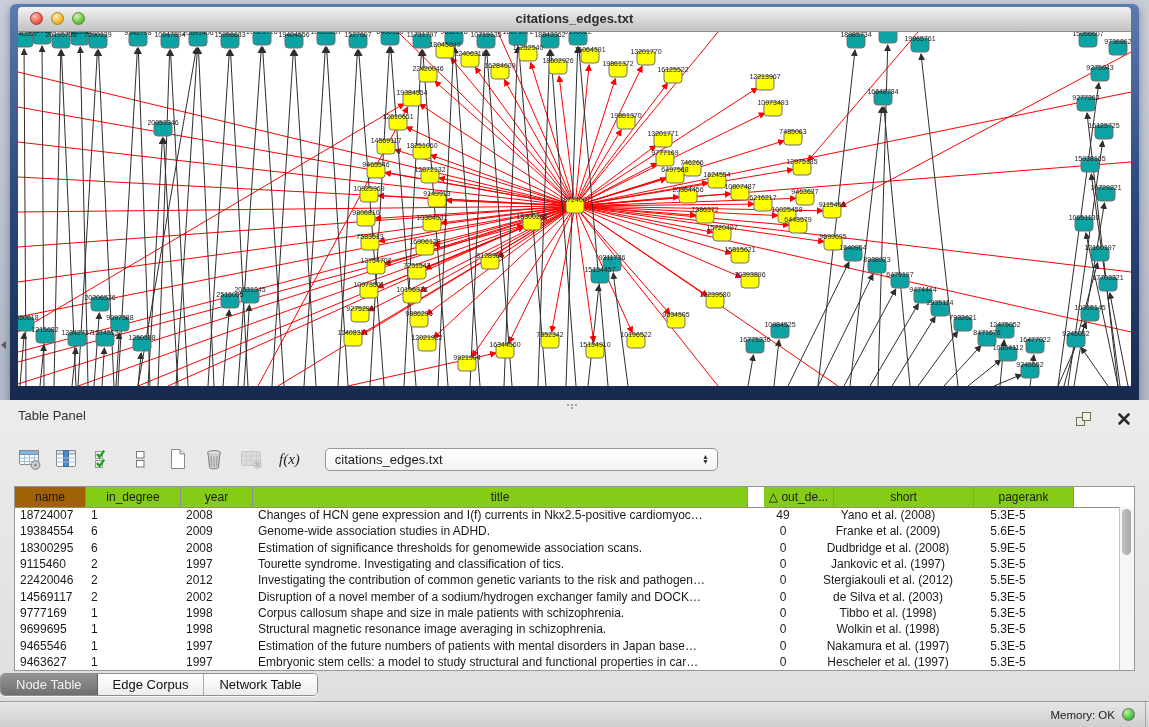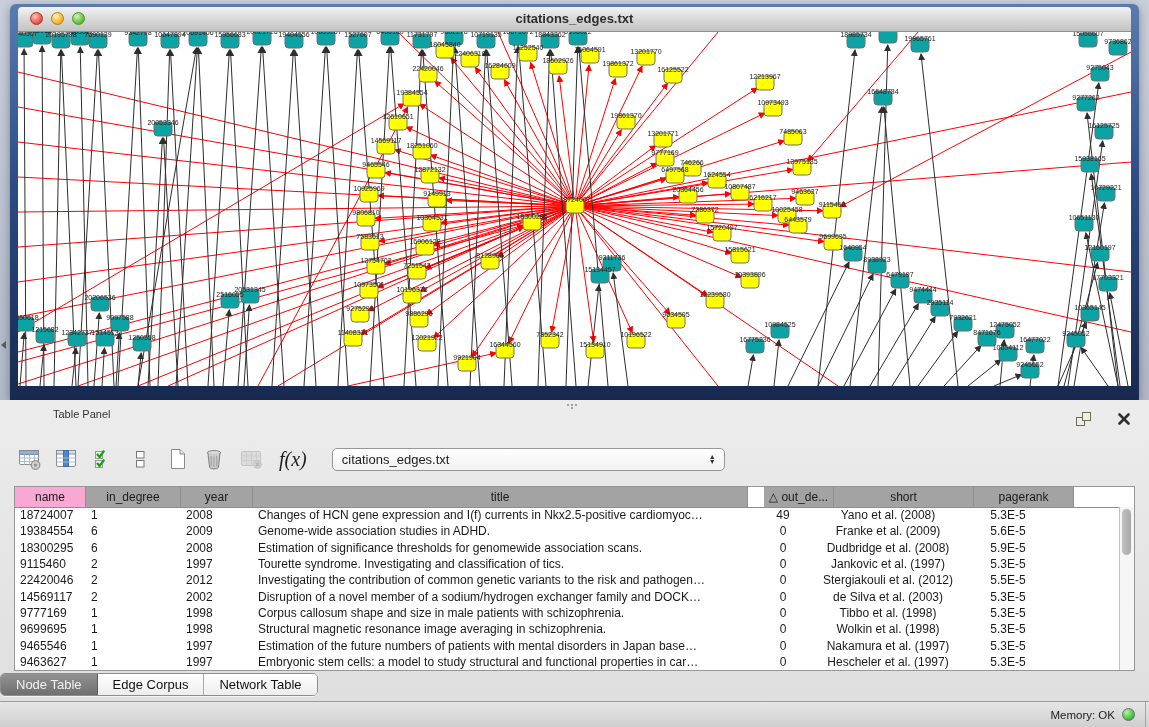--- a/index.html
+++ b/index.html
@@ -30,43 +30,43 @@
     text-align:center;line-height:24px;font-size:13px;font-weight:600;color:#2d2d2d;
   }
   .canvas{position:relative;width:1113px;height:354px;background:#ffffff;overflow:hidden;}
   .canvas svg{display:block;}
   .nlabel{font-size:7px;fill:#222;font-family:"Liberation Sans",sans-serif;}
   
   .table-panel{
     position:absolute;left:0;top:400px;width:1149px;height:301px;
     background:linear-gradient(180deg,#ececec,#dfdfdf);
   }
-  .panel-title{position:absolute;left:18px;top:8px;font-size:11px;color:#333;margin-left:35px;}
+  .panel-title{position:absolute;left:18px;top:8px;font-size:13px;color:#333;}
   .grip{position:absolute;left:567px;top:4px;width:2px;height:2px;background:#8a8a8a;border-radius:50%;
         box-shadow:4px 0 0 #8a8a8a,8px 0 0 #8a8a8a,4px 3px 0 #8a8a8a;}
   .panel-controls{position:absolute;right:12px;top:6px;display:flex;align-items:center;gap:14px;}
   .toolbar{position:absolute;left:16px;top:44px;height:30px;display:flex;align-items:center;gap:11px;}
   .ticon{display:flex;align-items:center;justify-content:center;width:26px;height:26px;cursor:default;}
-  .fx{font-style:italic;font-family:"Liberation Serif",serif;font-size:20px;color:#1e1e1e;margin-left:4px;}
+  .fx{font-style:italic;font-family:"Liberation Serif",serif;font-size:15px;color:#1e1e1e;margin-left:4px;}
   .combo{
     margin-left:14px;width:393px;height:23px;display:flex;align-items:center;
     background:linear-gradient(#ffffff,#f2f2f2);border:1px solid #979797;border-radius:5px;
     font-size:13px;color:#1c1c1c;padding-left:9px;box-sizing:border-box;
   }
   .combo .stepper{margin-left:auto;margin-right:8px;display:flex;flex-direction:column;line-height:5px;font-size:7px;color:#333;}
   
   .dtable{
     position:absolute;left:14px;top:86px;width:1121px;height:185px;background:#fff;
     border:1px solid #979797;box-sizing:border-box;overflow:hidden;
   }
   .thead{display:flex;height:20px;border-bottom:1px solid #8f8f8f;font-size:12px;color:#1b1b1b;}
   .hcell{display:flex;align-items:center;justify-content:center;border-right:1px solid #8f8f8f;
          box-sizing:border-box;white-space:nowrap;overflow:hidden;}
-  .hblue{background:#a3a3a3;}
-  .hgray{background:#f9a8d4;}
+  .hblue{background:#84cc16;}
+  .hgray{background:#a16207;}
   .hfill{flex:1;background:#ffffff;border-right:none;}
   .tbody{position:absolute;left:0;top:20px;right:15px;bottom:0;overflow:hidden;}
   .trow{display:flex;height:16.3px;align-items:center;font-size:12px;color:#1a1a1a;}
   .tcell{box-sizing:border-box;white-space:nowrap;overflow:hidden;}
   .tcell.left{text-align:left;padding-left:5px;}
   .tcell.center{text-align:center;}
   .vscroll{position:absolute;top:20px;right:0;bottom:0;width:15px;background:#f6f6f6;border-left:1px solid #c2c2c2;box-sizing:border-box;}
   .vthumb{position:absolute;top:2px;left:2px;width:9px;height:46px;border-radius:5px;
           background:linear-gradient(90deg,#c2c2c2,#a8a8a8);}
   

